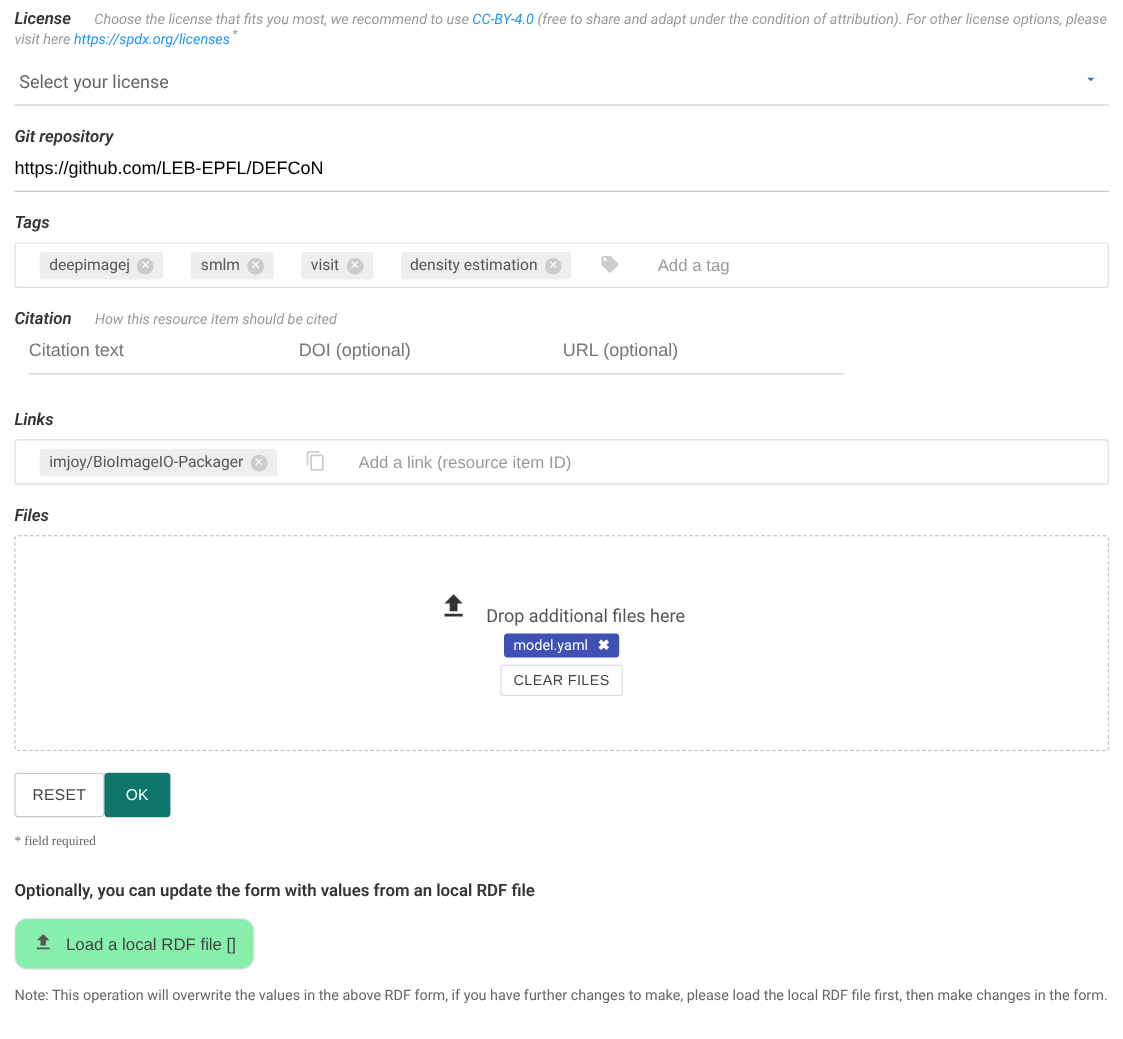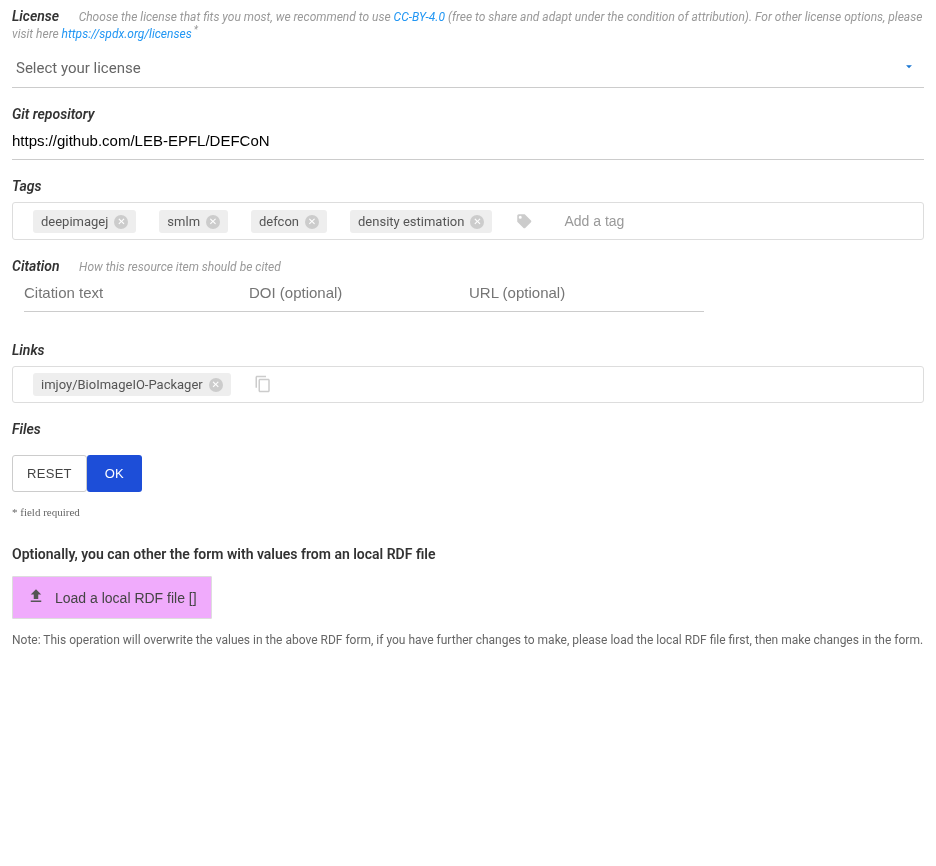--- a/index.html
+++ b/index.html
@@ -157,35 +157,35 @@
       border: 1px solid #ccc;
       border-radius: 3px;
       padding: 10px 14px;
       font-size: 13px;
       font-weight: 500;
       color: #444;
       cursor: pointer;
       letter-spacing: 0.3px;
     }
     .btn-ok {
-      background: #1d4ed8;
+      background: #0f766e;
       border: none;
       border-radius: 3px;
       padding: 10px 18px;
       font-size: 13px;
       font-weight: 500;
       color: #fff;
       cursor: pointer;
     }
     .footnote { font-size: 11px; color: #666; margin-top: 14px; font-family: Liberation Serif, serif; }
     .optional-text { font-weight: 600; font-size: 14px; margin-top: 28px; margin-bottom: 14px;}
     .load-rdf-btn {
-      background: #f0abfc;
+      background: #86efac;
       border: 1px solid #ddd;
-      border-radius: 1px;
+      border-radius: 11px;
       padding: 10px 14px;
       font-size: 14px;
       color: #444;
       cursor: pointer;
       display: inline-flex;
       align-items: center;
       gap: 10px;
     }
     .note-text { font-size: 12px; color: #666; margin-top: 14px; }
     .link-icon { color: #bbb; }
@@ -223,21 +223,21 @@
   <div class="tag-container">
     <span class="tag-chip">
       <span>deepimagej</span>
       <span class="remove">✕</span>
     </span>
     <span class="tag-chip">
       <span>smlm</span>
       <span class="remove">✕</span>
     </span>
     <span class="tag-chip">
-      <span>defcon</span>
+      <span>visit</span>
       <span class="remove">✕</span>
     </span>
     <span class="tag-chip">
       <span>density estimation</span>
       <span class="remove">✕</span>
     </span>
     <span class="tag-icon">
       <svg width="18" height="18" viewBox="0 0 24 24" fill="#ccc">
           <path d="M21 11l-8-8H5c-1 0-2 1-2 2v8l8 8c1 1 2 1 3 0l7-7c1-1 1-2 0-3zM7 9a2 2 0 110-4 2 2 0 010 4z"></path>
         </svg>
@@ -263,37 +263,53 @@
   <div class="tag-container">
     <span class="tag-chip">
       <span>imjoy/BioImageIO-Packager</span>
       <span class="remove">✕</span>
     </span>
     <span class="link-icon">
       <svg width="18" height="18" viewBox="0 0 24 24" fill="#ccc">
           <path d="M16 1H4c-1.1 0-2 .9-2 2v14h2V3h12V1zm3 4H8c-1.1 0-2 .9-2 2v14c0 1.1.9 2 2 2h11c1.1 0 2-.9 2-2V7c0-1.1-.9-2-2-2zm0 16H8V7h11v14z"></path>
         </svg>
     </span>
+    <input class="tag-input" type="text" placeholder="Add a link (resource item ID)" style="">
   </div>
 </div>
 
 
 <div class="field-group">
   <div class="field-label" style="margin-bottom:8px; display:block;">Files</div>
+  <div class="dropzone">
+    <div class="drop-row">
+      <span class="upload-icon">
+        <svg width="26" height="26" viewBox="0 0 24 24">
+            <path d="M9 16h6v-6h4l-7-7-7 7h4v6zm-4 2h14v2H5v-2z"></path>
+          </svg>
+      </span>
+      <span class="drop-text">Drop additional files here</span>
+    </div>
+    <span class="file-chip">
+      <span>model.yaml</span>
+      <span class="remove-x">✖</span>
+    </span>
+    <button class="clear-files-btn">CLEAR FILES</button>
+  </div>
 </div>
 
 
 <div class="actions-row">
   <button class="btn-reset">RESET</button>
   <button class="btn-ok">OK</button>
 </div>
 
 <div class="footnote">* field required</div>
 
-<div class="optional-text">Optionally, you can other the form with values from an local RDF file</div>
+<div class="optional-text">Optionally, you can update the form with values from an local RDF file</div>
 
 <button class="load-rdf-btn">
   <span>
     <svg width="18" height="18" viewBox="0 0 24 24" fill="#555">
         <path d="M9 16h6v-6h4l-7-7-7 7h4v6zm-4 2h14v2H5v-2z"></path>
       </svg>
   </span>
   <span>Load a local RDF file []</span>
 </button>
 

